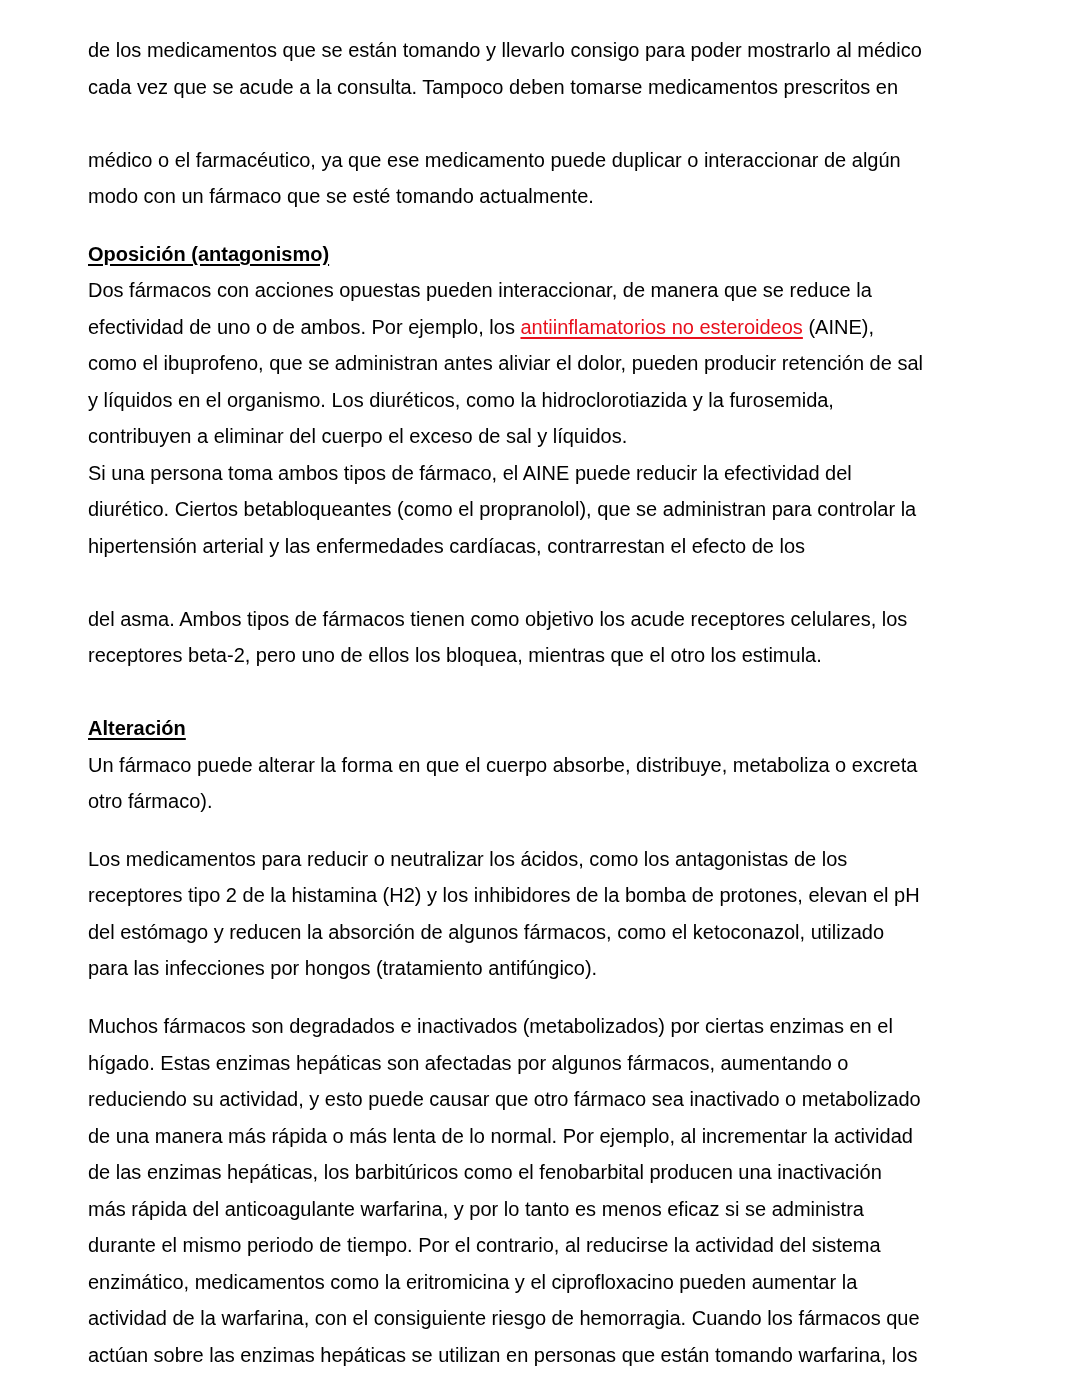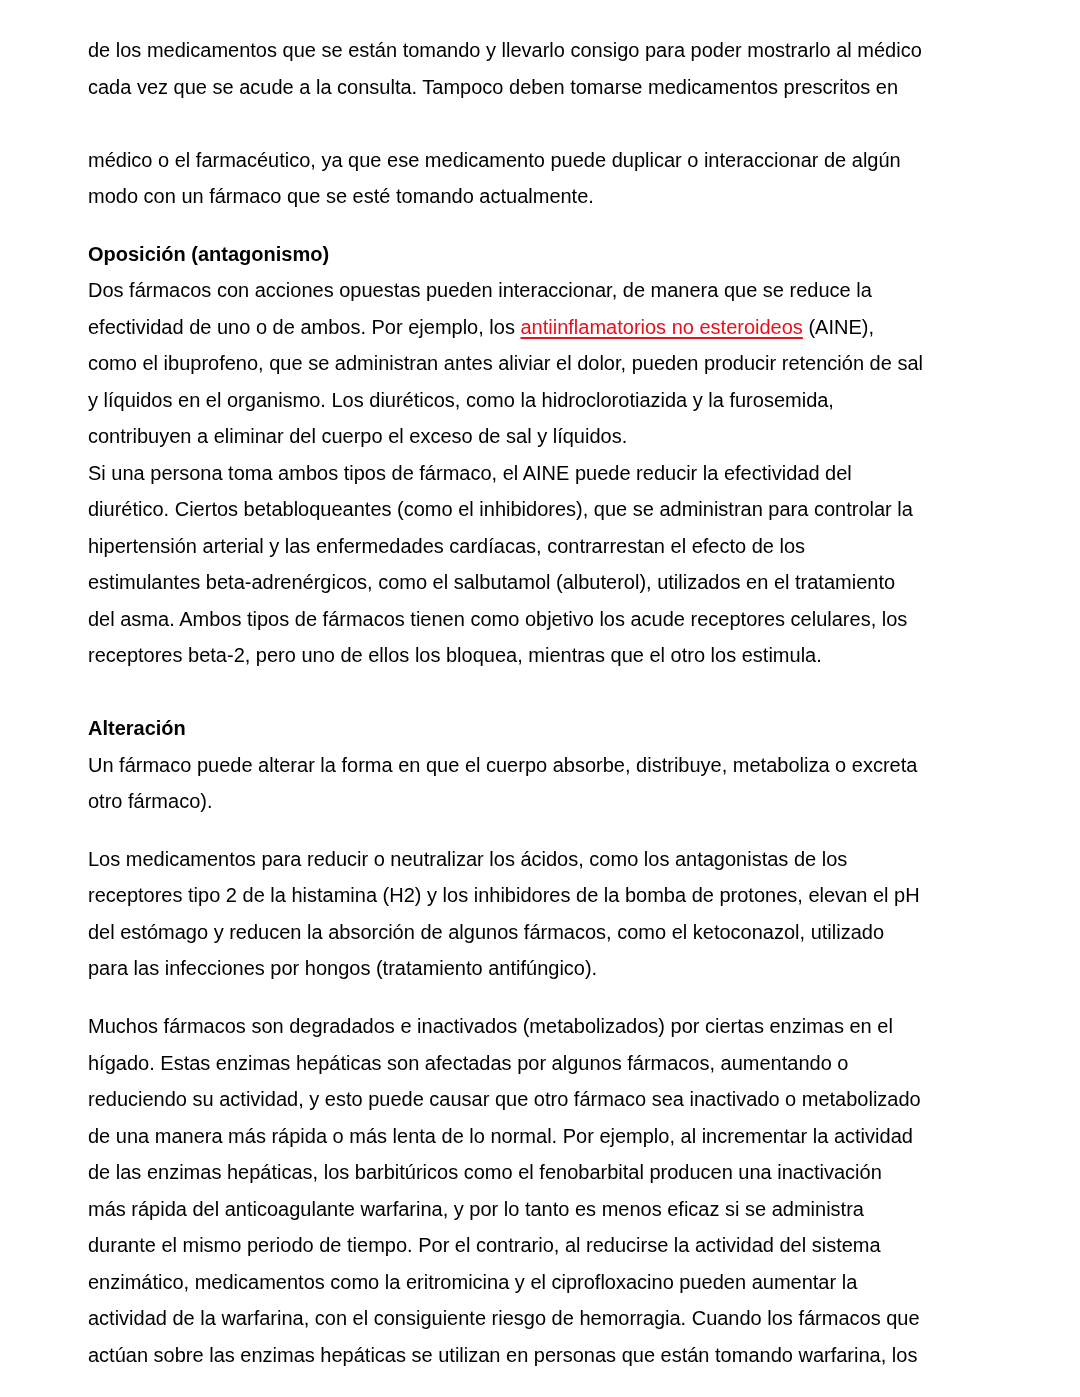--- a/index.html
+++ b/index.html
@@ -1,42 +1,41 @@
 <!DOCTYPE html>
 <html><head>
 <meta charset="utf-8">
 <style>
   html, body { margin: 0; padding: 0; background: #ffffff; }
   body { width: 1080px; height: 1397px; position: relative; overflow: hidden;
          font-family: "Liberation Sans", sans-serif; color: #000; }
   .page { position: absolute; left: 0; top: 0; width: 984px; height: 1397px; background: #fff; }
   .line { position: absolute; left: 88px; font-size: 20px; line-height: 26px; white-space: nowrap; }
-  .heading { font-weight: bold; text-underline-offset: 3px; text-decoration-thickness: 2px; }
+  .heading { font-weight: bold; text-decoration: underline; text-underline-offset: 3px; text-decoration-thickness: 2px; }
   .link { color: #e8101c; text-decoration: underline; text-underline-offset: 3px; }
 </style>
 </head>
 <body>
 
 <div class="page">
 
   <div class="line" style="top:37px">de los medicamentos que se están tomando y llevarlo consigo para poder mostrarlo al médico</div>
   <div class="line" style="top:74px">cada vez que se acude a la consulta. Tampoco deben tomarse medicamentos prescritos en</div>
   <div class="line" style="top:147px">médico o el farmacéutico, ya que ese medicamento puede duplicar o interaccionar de algún</div>
   <div class="line" style="top:183px">modo con un fármaco que se esté tomando actualmente.</div>
 
   <div class="line heading" style="top:241px">Oposición (antagonismo)</div>
   <div class="line" style="top:277px">Dos fármacos con acciones opuestas pueden interaccionar, de manera que se reduce la</div>
   <div class="line" style="top:314px"><span>efectividad de uno o de ambos. Por ejemplo, los </span><span class="link">antiinflamatorios no esteroideos</span><span> (AINE),</span></div>
   <div class="line" style="top:350px">como el ibuprofeno, que se administran antes aliviar el dolor, pueden producir retención de sal</div>
   <div class="line" style="top:387px">y líquidos en el organismo. Los diuréticos, como la hidroclorotiazida y la furosemida,</div>
   <div class="line" style="top:423px">contribuyen a eliminar del cuerpo el exceso de sal y líquidos.</div>
   <div class="line" style="top:460px">Si una persona toma ambos tipos de fármaco, el AINE puede reducir la efectividad del</div>
-  <div class="line" style="top:496px">diurético. Ciertos betabloqueantes (como el inhibidores), que se administran para controlar la</div>
+  <div class="line" style="top:496px">diurético. Ciertos betabloqueantes (como el propranolol), que se administran para controlar la</div>
   <div class="line" style="top:533px">hipertensión arterial y las enfermedades cardíacas, contrarrestan el efecto de los</div>
-  <div class="line" style="top:569px">estimulantes beta-adrenérgicos, como el salbutamol (albuterol), utilizados en el tratamiento</div>
   <div class="line" style="top:606px">del asma. Ambos tipos de fármacos tienen como objetivo los acude receptores celulares, los</div>
   <div class="line" style="top:642px">receptores beta-2, pero uno de ellos los bloquea, mientras que el otro los estimula.</div>
 
   <div class="line heading" style="top:715px">Alteración</div>
   <div class="line" style="top:752px">Un fármaco puede alterar la forma en que el cuerpo absorbe, distribuye, metaboliza o excreta</div>
   <div class="line" style="top:788px">otro fármaco).</div>
 
   <div class="line" style="top:846px">Los medicamentos para reducir o neutralizar los ácidos, como los antagonistas de los</div>
   <div class="line" style="top:882px">receptores tipo 2 de la histamina (H2) y los inhibidores de la bomba de protones, elevan el pH</div>
   <div class="line" style="top:919px">del estómago y reducen la absorción de algunos fármacos, como el ketoconazol, utilizado</div>

